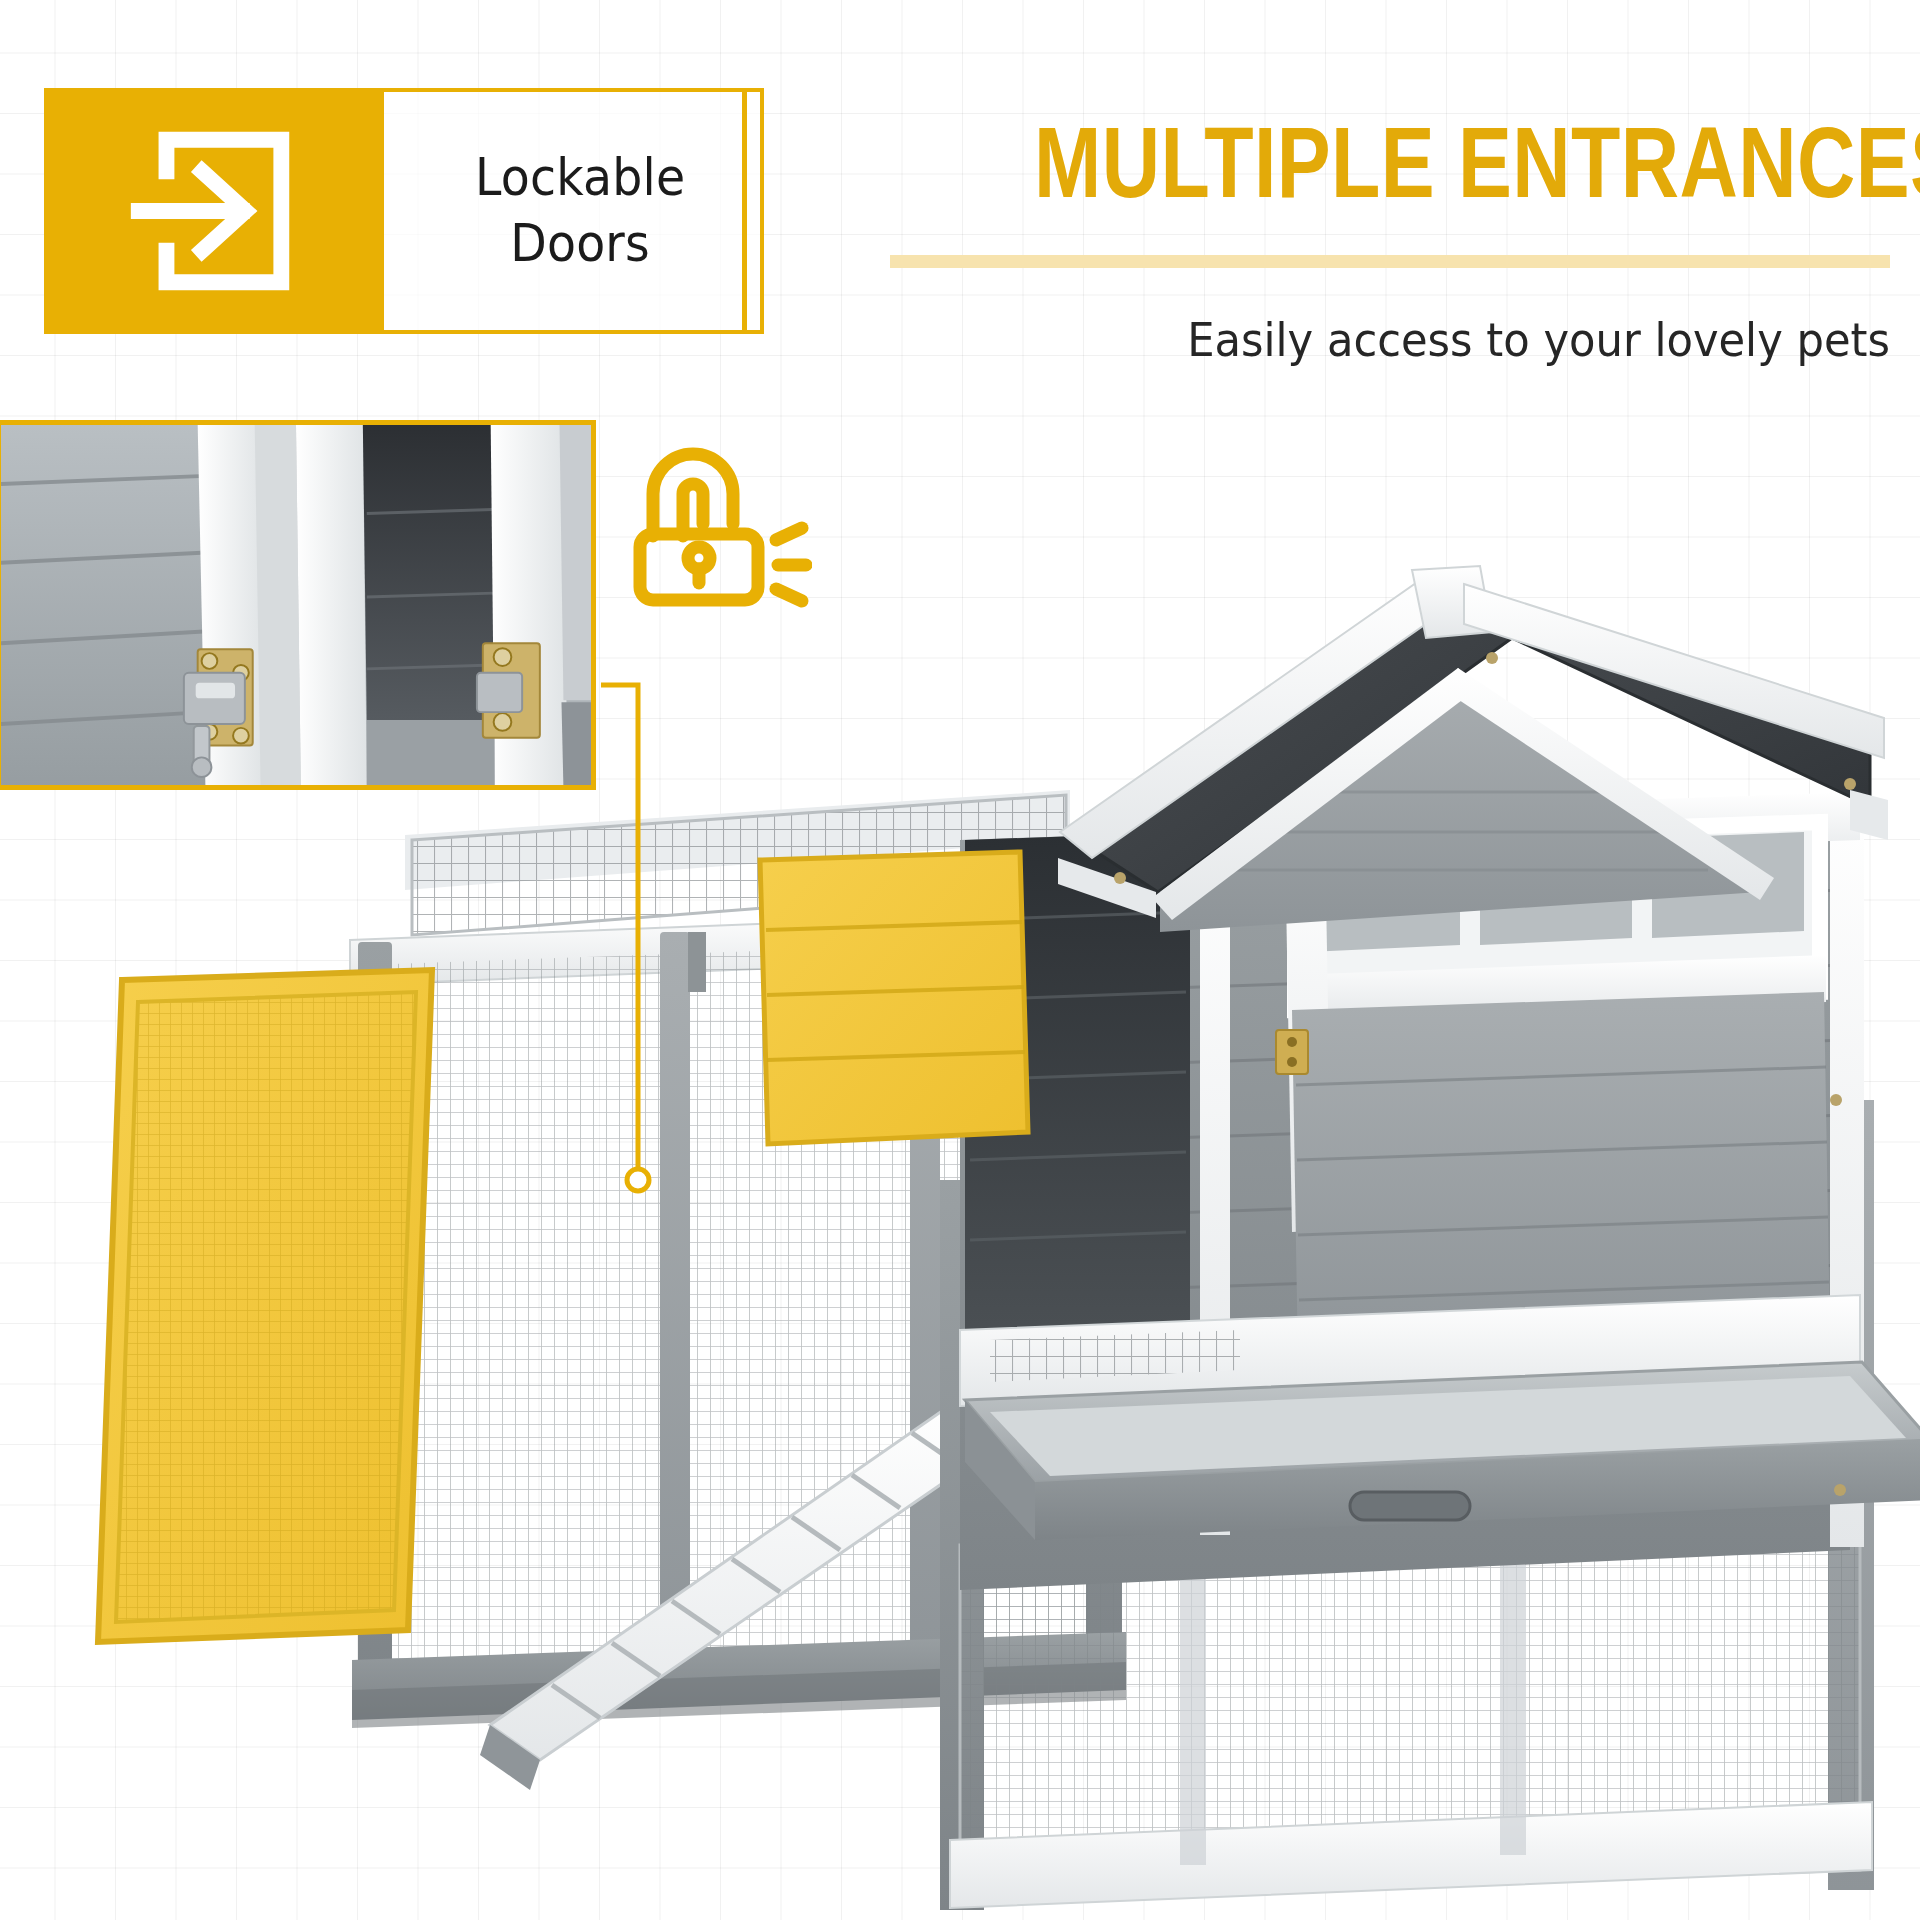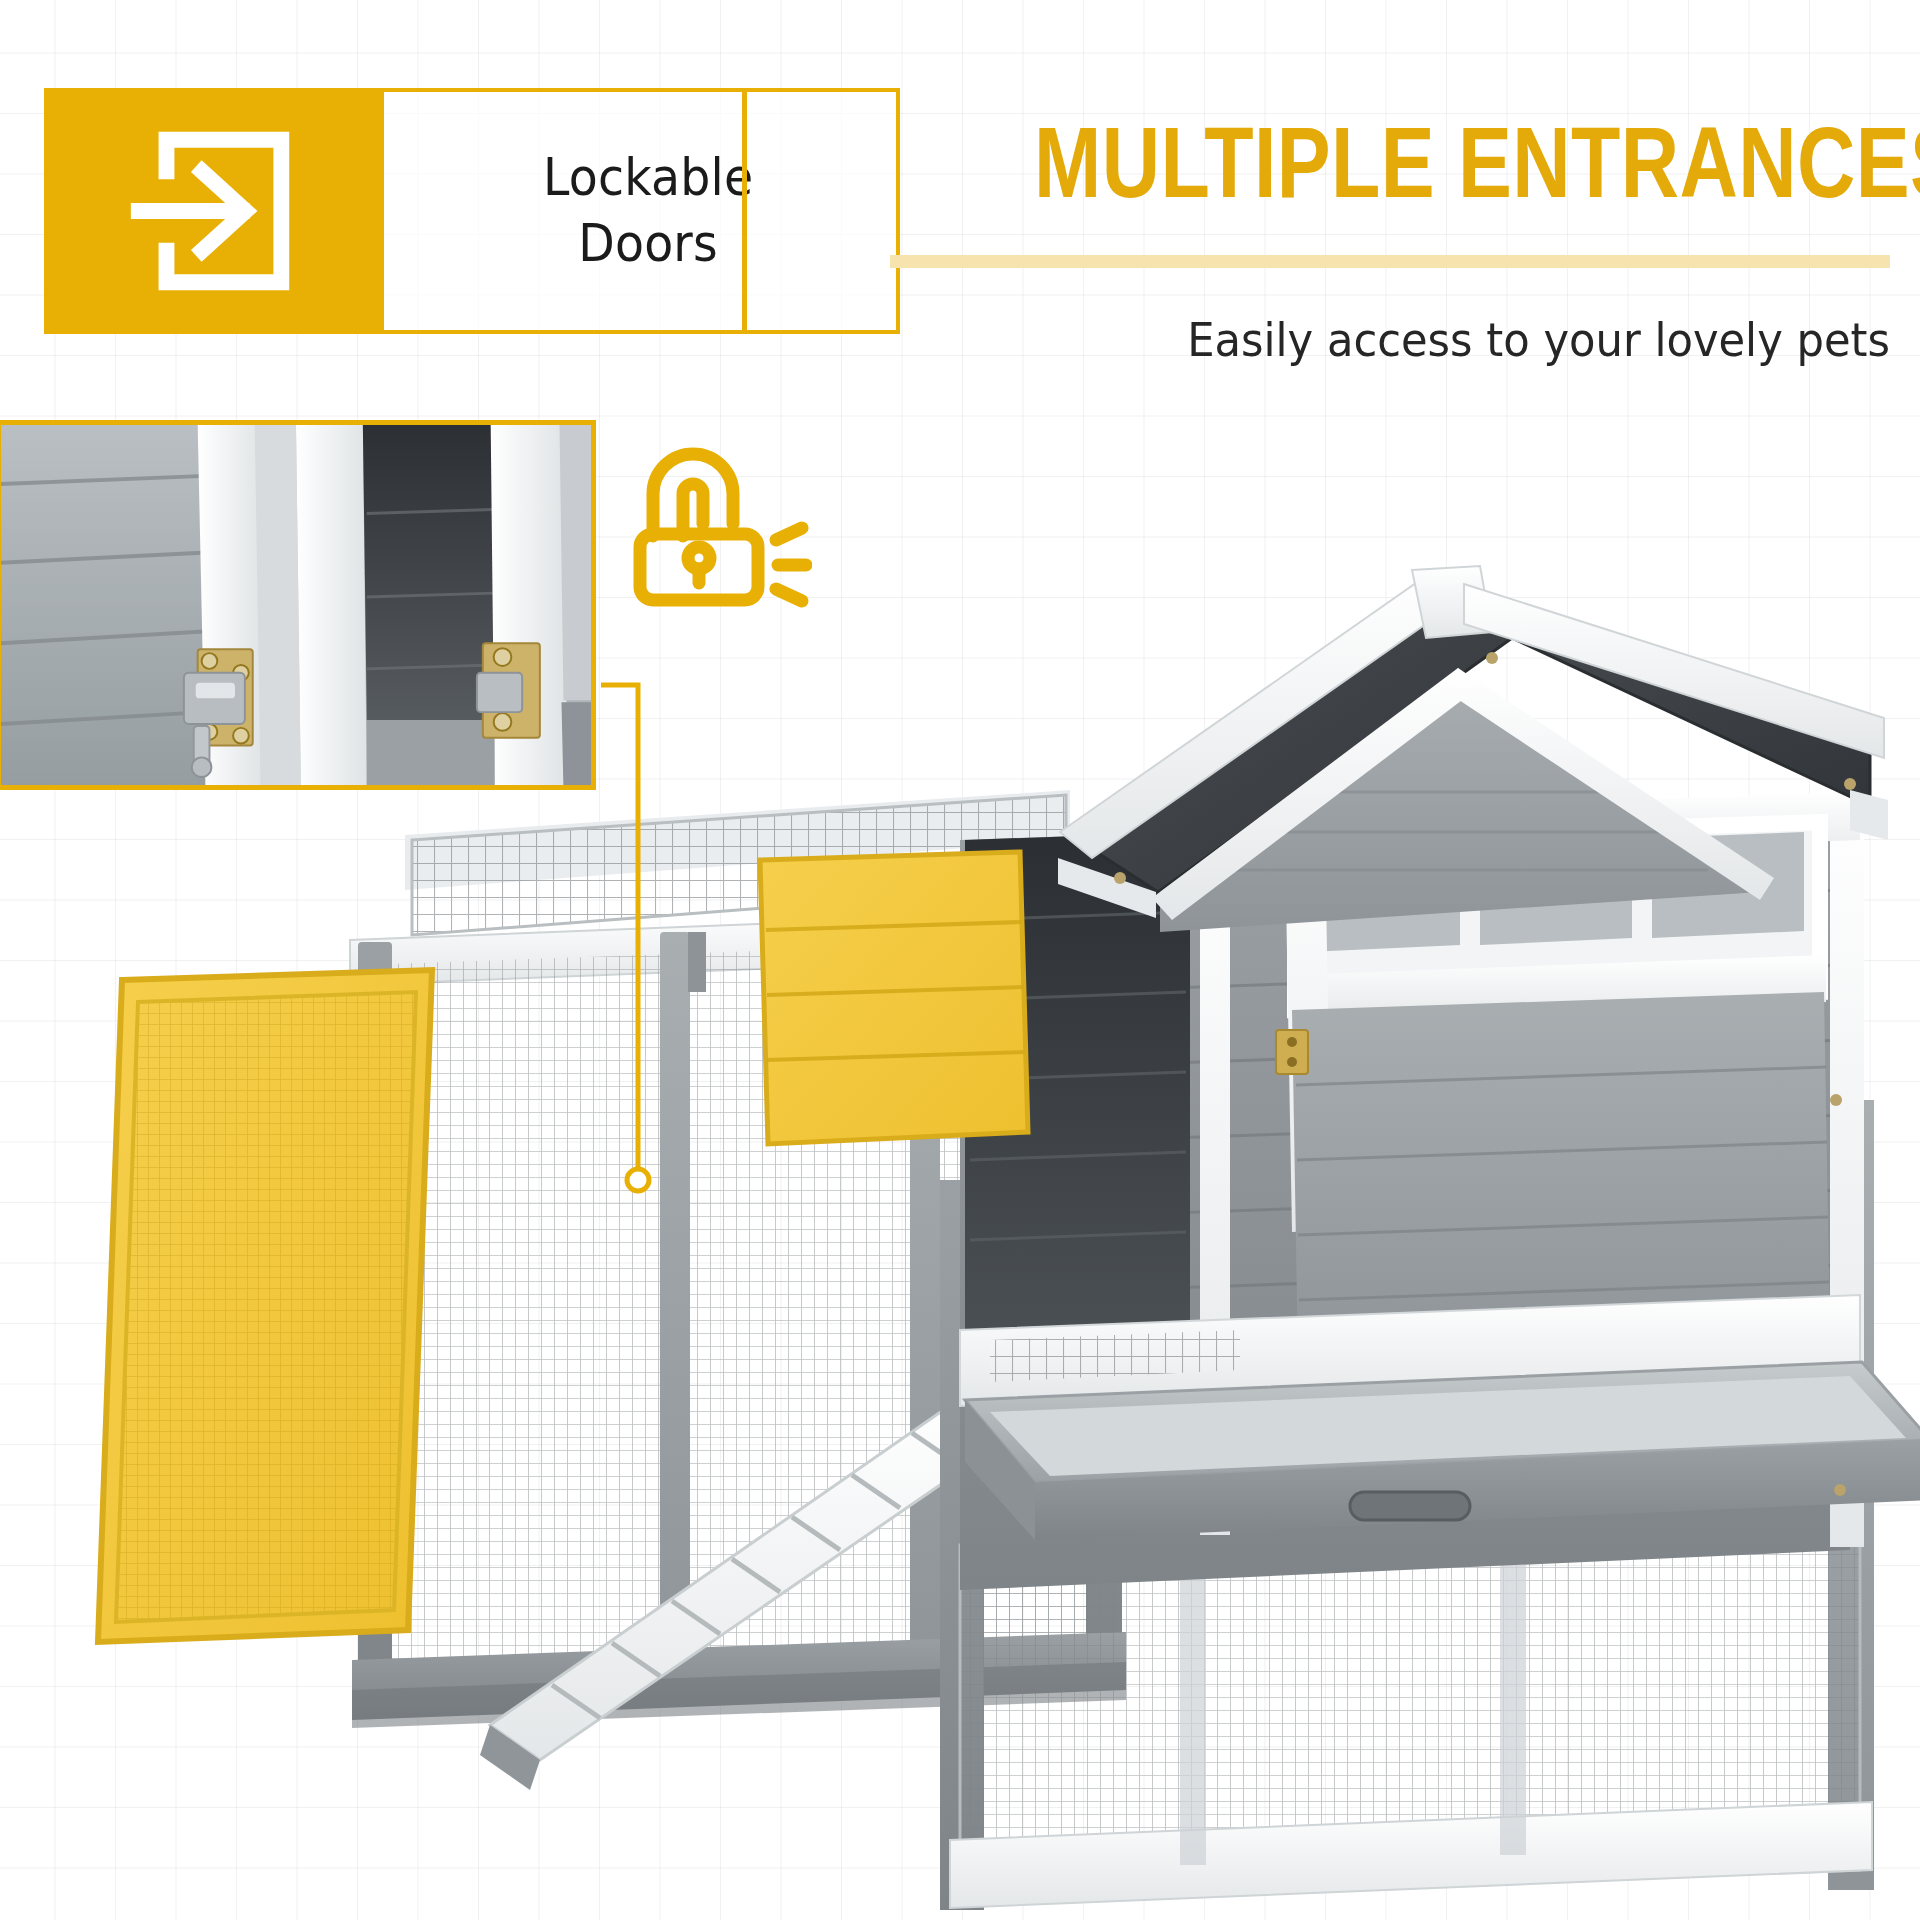--- a/index.html
+++ b/index.html
@@ -18,21 +18,21 @@
       linear-gradient(to right, rgba(0,0,0,.055) 1.4px, transparent 1.4px),
       linear-gradient(to bottom, rgba(0,0,0,.055) 1.4px, transparent 1.4px);
     background-size:60.5px 60.5px;
     background-position:-6px -8px;
     z-index:0;
   }
 
   
   #badge{
     position:absolute; left:0; top:88px;
-    width:900px; height:246px;
+    width:764px; height:246px;
     z-index:6;
     display:flex;
     padding-left:44px;
   }
   #badge-swatch{
     width:340px; height:100%;
     background:#e8b004;
     display:flex; align-items:center; justify-content:center;
   }
   #badge-label-box{

